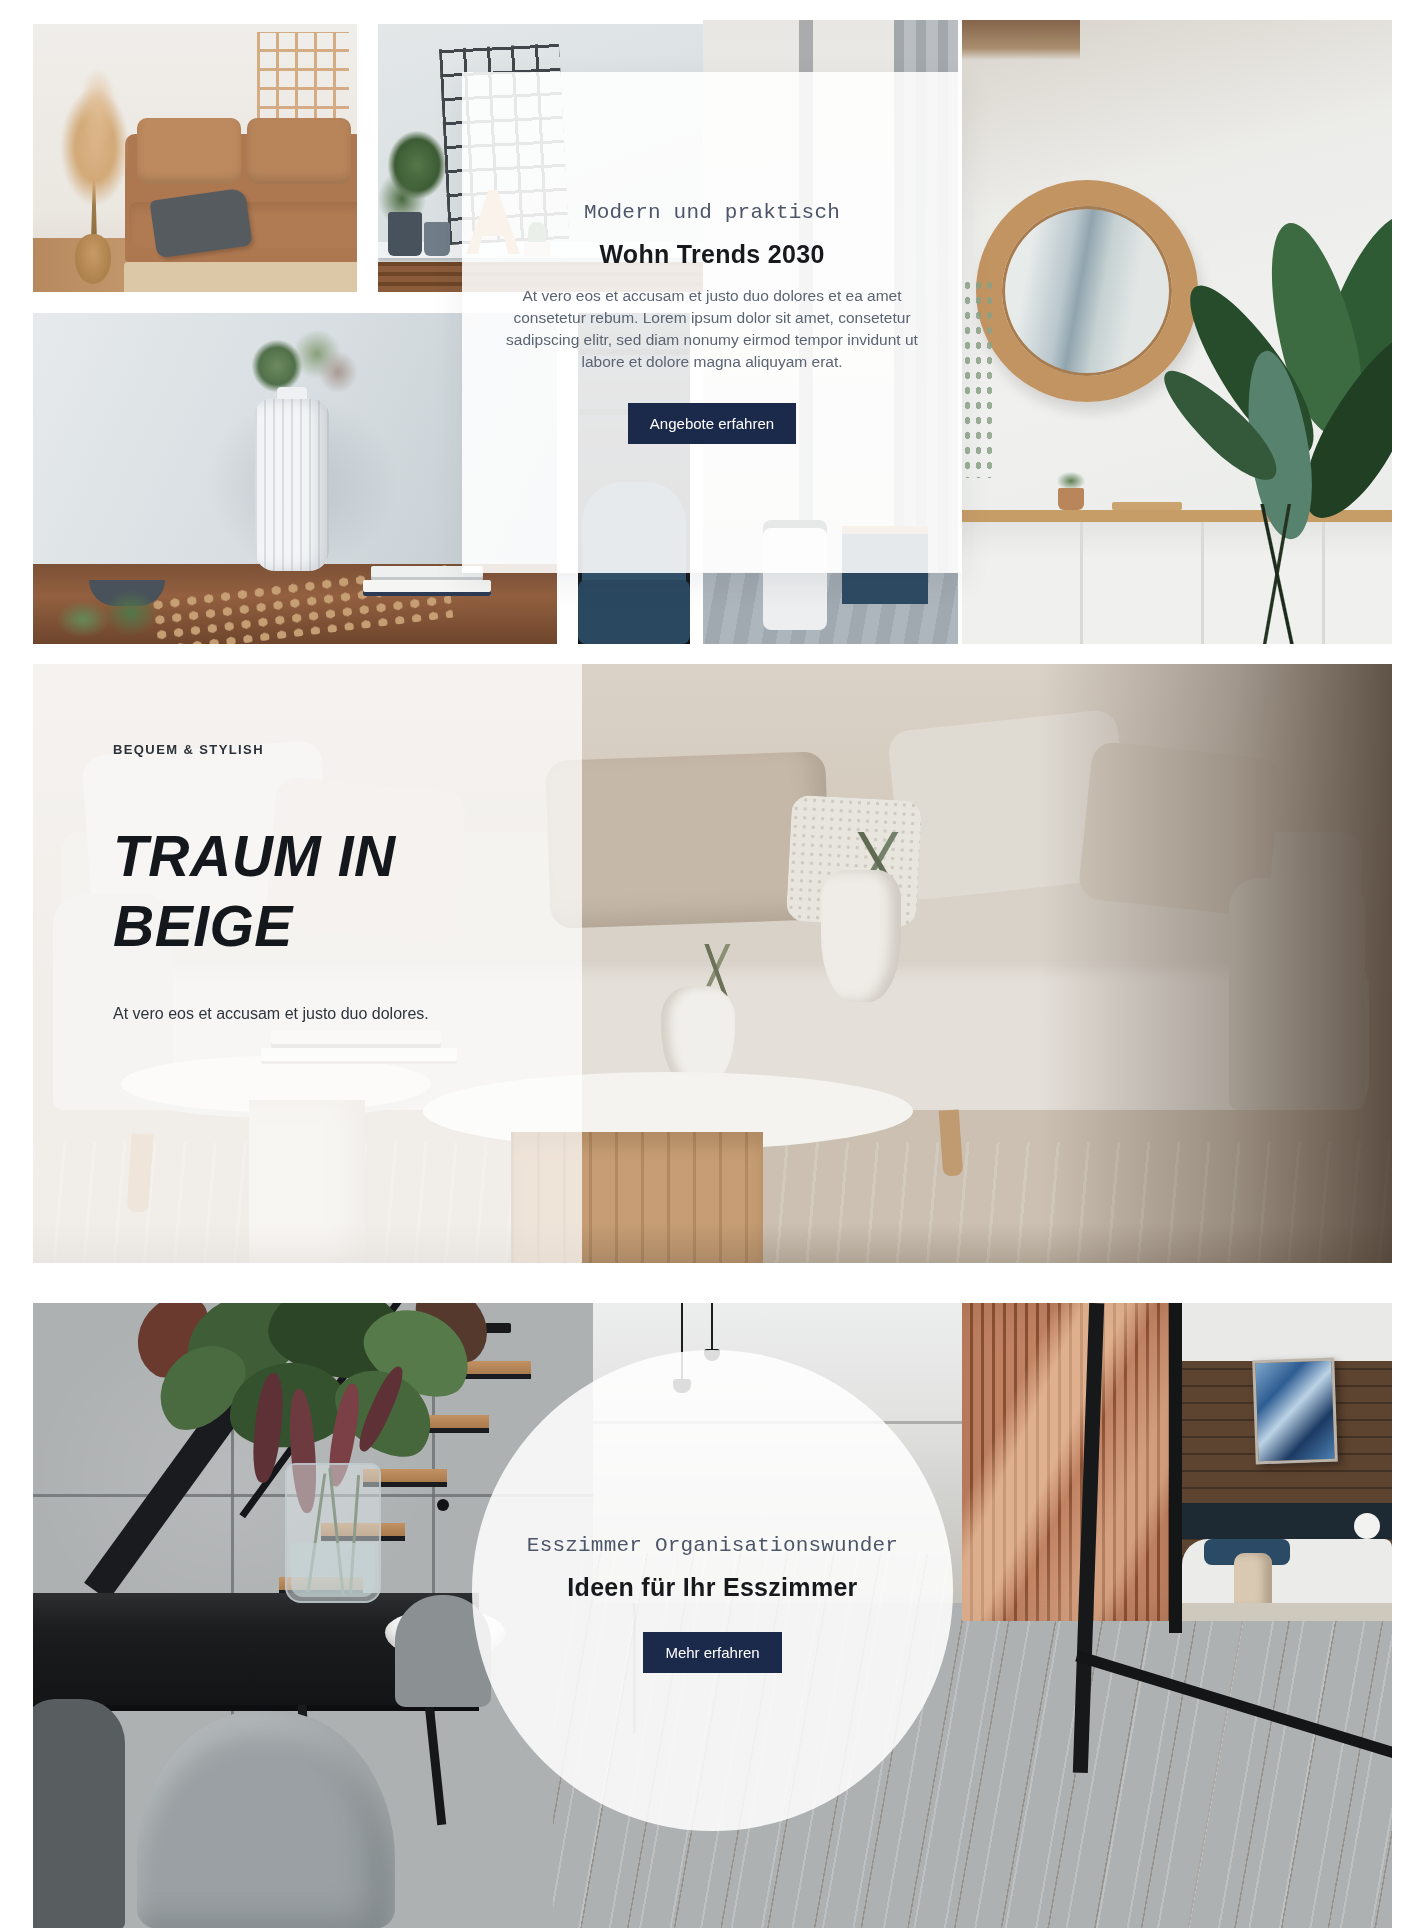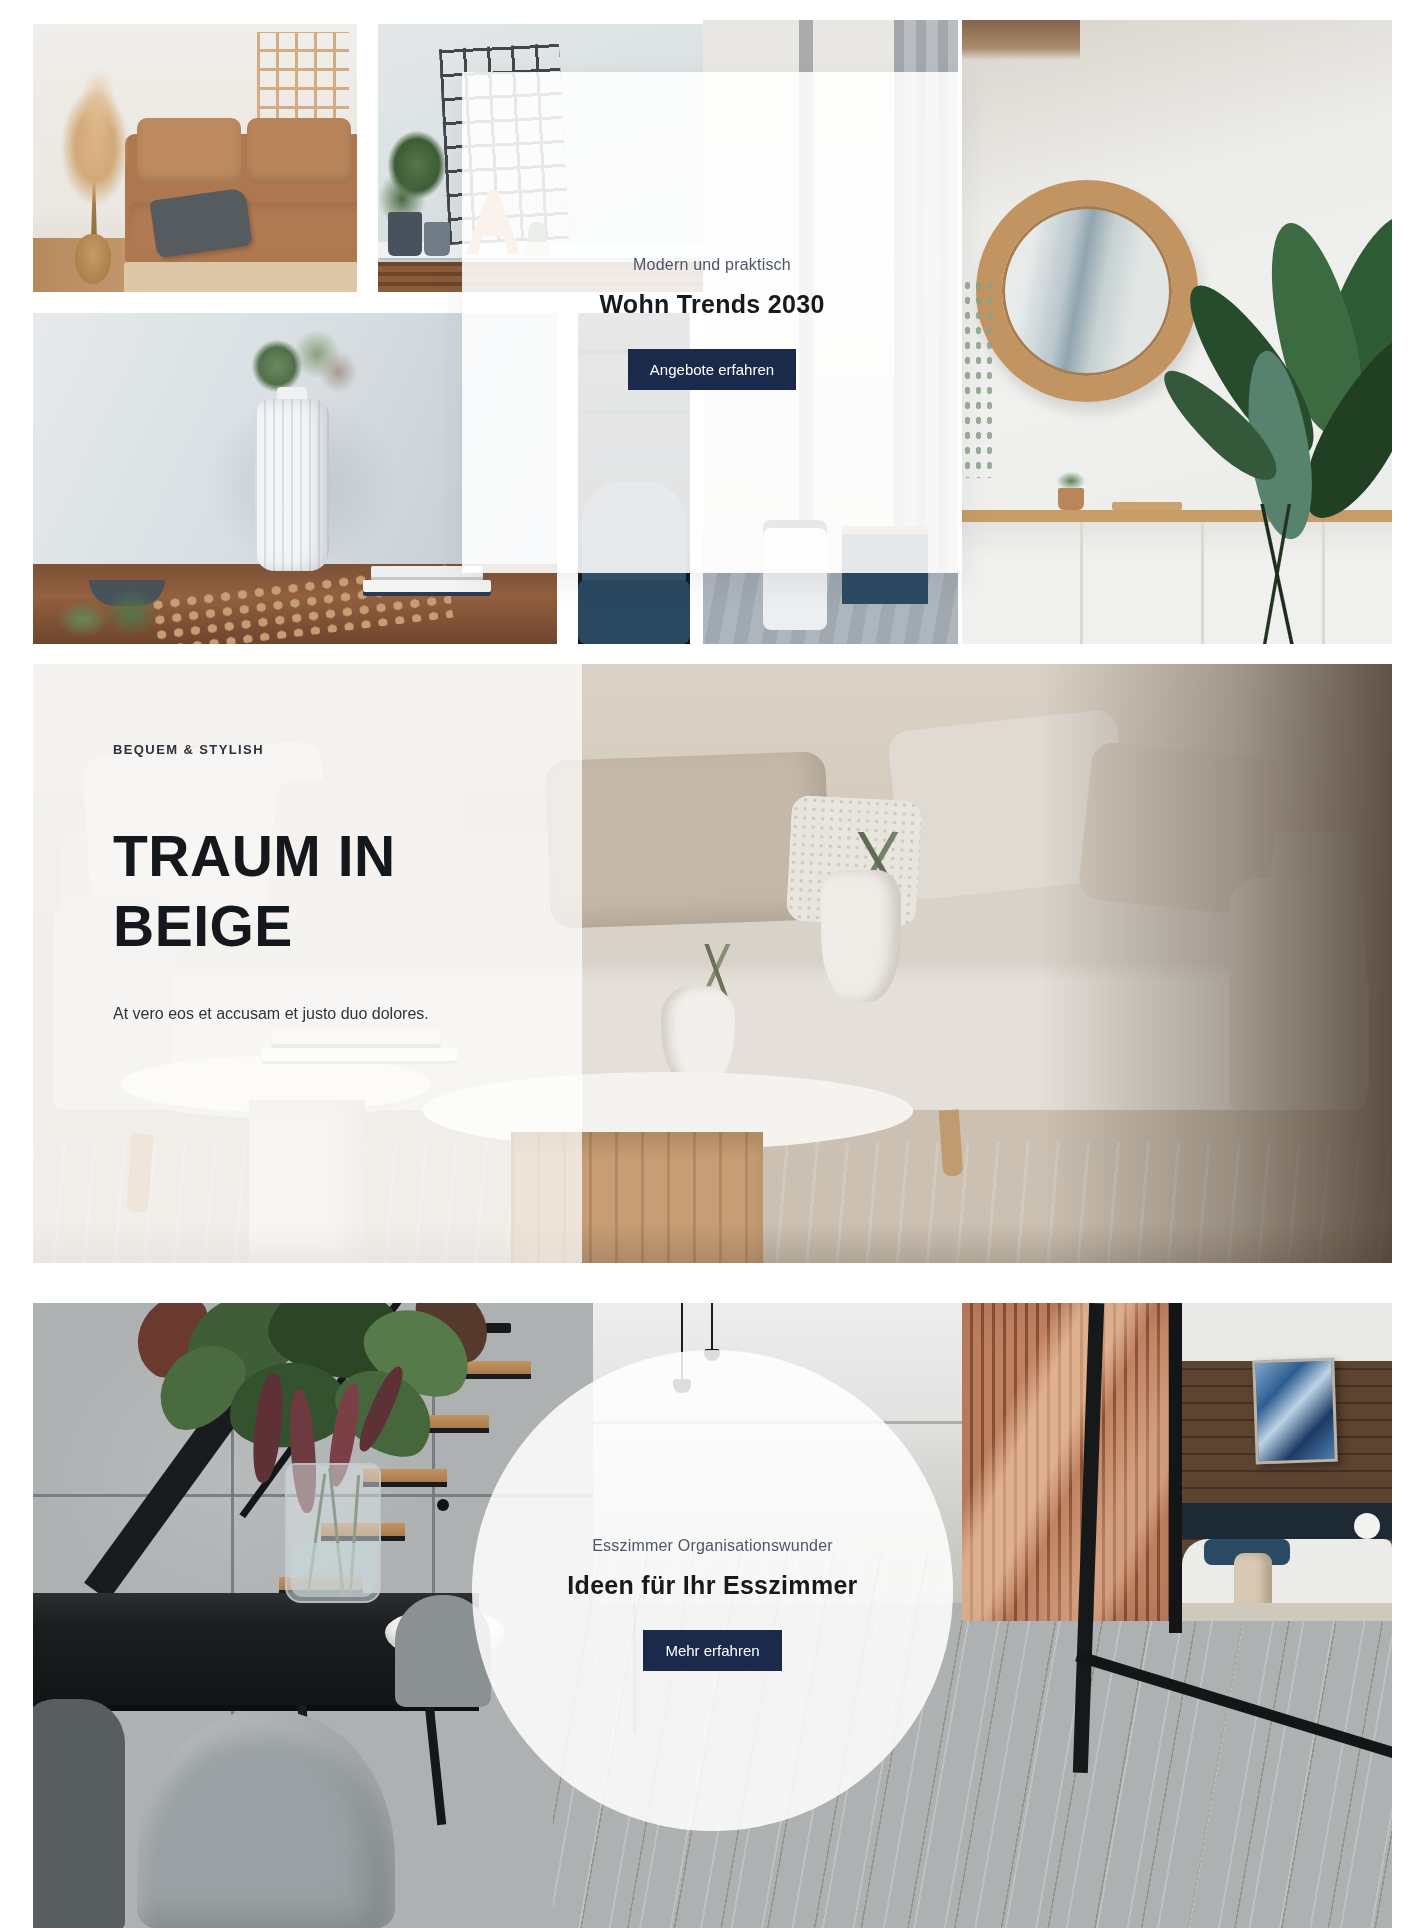--- a/index.html
+++ b/index.html
@@ -85,21 +85,21 @@
   .i5-succ{left:14px;bottom:0;width:120px;height:62px;background:radial-gradient(closest-side at 30% 60%,#648a58,transparent 75%),radial-gradient(closest-side at 70% 50%,#51774a,transparent 75%);}
 
   
   .i6-shelf1{left:0;top:36px;width:100%;height:6px;background:#14171a;}
   .i6-shelf2{left:0;top:96px;width:100%;height:6px;background:#171a1e;}
   .i6-chairback{left:4px;bottom:52px;width:104px;height:110px;background:#33536a;border-radius:40px 40px 8px 8px;}
   .i6-chairseat{left:0;bottom:0;width:112px;height:64px;background:#2a4860;border-radius:8px;}
 
   
   .hero-card{position:absolute;left:429px;top:52px;width:500px;height:501px;background:rgba(255,255,255,.88);display:flex;flex-direction:column;align-items:center;justify-content:center;text-align:center;box-shadow:0 10px 30px rgba(40,50,70,.08);}
-  .eyebrow{font-size:16px;color:#4d5668;letter-spacing:.2px;}
+  .eyebrow{font-size:21px;color:#4d5668;letter-spacing:.2px;font-family:Liberation Mono, monospace;}
   .card-title{margin:16px 0 0;font-size:25px;font-weight:700;color:#17191d;letter-spacing:.3px;}
   .card-body{margin:16px 0 0;width:412px;font-size:15.5px;line-height:22px;color:#5b6472;}
   .btn{margin-top:30px;border:none;cursor:pointer;background:#1b2a4a;color:#ffffff;font-size:15px;padding:12px 22px;font-family:"Liberation Sans",sans-serif;}
 
   
   .sec-mid{left:33px;top:664px;width:1359px;height:599px;overflow:hidden;background:#cfc5b8;}
   .mid-photo{position:absolute;inset:0;}
   .m-wall{position:absolute;inset:0;background:linear-gradient(180deg,#dbd2c7 0%,#d2c8bb 35%,#cbc0b2 60%);}
   .m-back{left:28px;top:168px;width:1300px;height:170px;background:#d8d2c9;border-radius:18px;}
   .m-seat{left:20px;top:296px;width:1316px;height:150px;background:#e4dfd8;border-radius:26px;box-shadow:inset 0 10px 14px rgba(120,105,88,.12);}
@@ -124,21 +124,21 @@
   .m-bk2{left:10px;top:0;width:170px;height:18px;background:#eceae6;box-shadow:inset 0 -4px 0 #b9b6b0;border-radius:2px;}
   .m-tbl2top{left:390px;top:408px;width:490px;height:78px;background:#f4f3f0;border-radius:50%;box-shadow:0 8px 0 #dedبد8,0 8px 0 #dedbd5;}
   .m-tbl2base{left:478px;top:468px;width:252px;height:131px;background:#c69d74;background-image:repeating-linear-gradient(90deg,rgba(120,80,45,.25) 0 3px,transparent 3px 26px);box-shadow:inset 0 14px 16px rgba(90,60,30,.18);}
   .m-vase2{left:628px;top:322px;width:74px;height:104px;background:#f1efeb;border-radius:40% 40% 46% 46%/30% 30% 60% 60%;box-shadow:inset 8px 0 10px rgba(130,115,95,.25);}
   .m-vase2sprig{left:648px;top:280px;width:70px;height:52px;background-image:linear-gradient(70deg,transparent 47%,#6b7257 48% 52%,transparent 53%),linear-gradient(115deg,transparent 47%,#8a8f74 48% 52%,transparent 53%);}
   .m-shadowR{position:absolute;right:0;top:0;width:26%;height:100%;background:linear-gradient(270deg,rgba(60,46,34,.78) 0%,rgba(60,46,34,.35) 45%,transparent 100%);}
   .m-floorshade{position:absolute;left:0;bottom:0;width:100%;height:40px;background:linear-gradient(0deg,rgba(95,80,62,.25),transparent);}
   .mid-overlay{position:absolute;left:0;top:0;width:549px;height:100%;background:rgba(255,255,255,.72);}
   .mid-text{position:absolute;left:80px;top:78px;width:430px;}
   .mid-eyebrow{font-size:13px;font-weight:700;letter-spacing:1.4px;color:#2c3239;}
-  .mid-title{margin:64px 0 0;width:330px;font-size:57px;line-height:70px;font-weight:700;letter-spacing:.5px;color:#14171b;}
+  .mid-title{margin:64px 0 0;width:330px;font-size:57px;line-height:70px;font-weight:700;letter-spacing:.5px;color:#14171b;font-style:italic;}
   .mid-sub{margin:44px 0 0;font-size:16px;color:#2e343c;}
 
   
   .sec-bot{left:33px;top:1303px;width:1359px;height:625px;overflow:hidden;background:#aeb1b2;}
   .bot-photo{position:absolute;inset:0;}
   .b-wall{position:absolute;left:0;top:0;width:660px;height:430px;background:linear-gradient(180deg,#b4b7b8 0%,#a9acae 50%,#9da0a2 100%);background-image:repeating-linear-gradient(90deg,transparent 0 198px,rgba(110,113,116,.8) 198px 201px),repeating-linear-gradient(0deg,transparent 0 236px,rgba(110,113,116,.8) 236px 239px),radial-gradient(closest-side at 30% 40%,rgba(255,255,255,.12),transparent);}
   .b-handle{left:452px;top:20px;width:26px;height:10px;background:#17191b;border-radius:2px;}
   .b-backdrop{left:560px;top:0;width:400px;height:300px;background:linear-gradient(180deg,#eceded 0%,#e2e3e1 38%,#d4d5d2 60%,#c4c0ba 100%);}
   .b-ceilingline{left:560px;top:118px;width:400px;height:3px;background:rgba(120,122,120,.5);}
   .b-pendant1{left:648px;top:0;width:2px;height:78px;background:#1b1d1f;}
@@ -276,20 +276,21 @@
     <div class="ph img6">
       <div class="abs i6-shelf1"></div>
       <div class="abs i6-shelf2"></div>
       <div class="abs i6-chairback"></div>
       <div class="abs i6-chairseat"></div>
     </div>
 
     <div class="hero-card">
       <div class="eyebrow">Modern und praktisch</div>
       <h2 class="card-title">Wohn Trends 2030</h2>
+      <p class="card-body">At vero eos et accusam et justo duo dolores et ea amet consetetur rebum. Lorem ipsum dolor sit amet, consetetur sadipscing elitr, sed diam nonumy eirmod tempor invidunt ut labore et dolore magna aliquyam erat.</p>
       <button class="btn">Angebote erfahren</button>
     </div>
   </section>
 
   <section class="sec-mid">
     <div class="mid-photo">
       <div class="m-wall"></div>
       <div class="abs m-back"></div>
       <div class="pw pw1"></div>
       <div class="pw pw2"></div>

